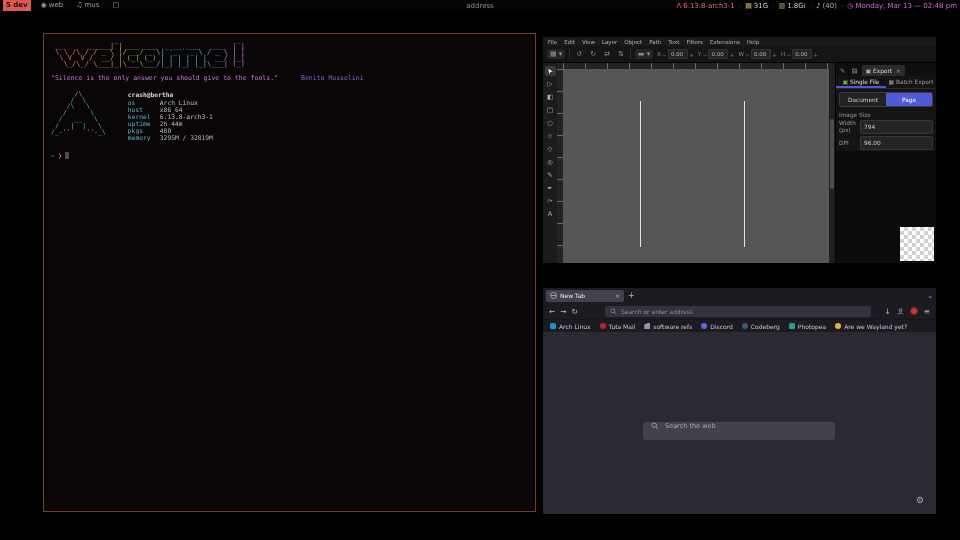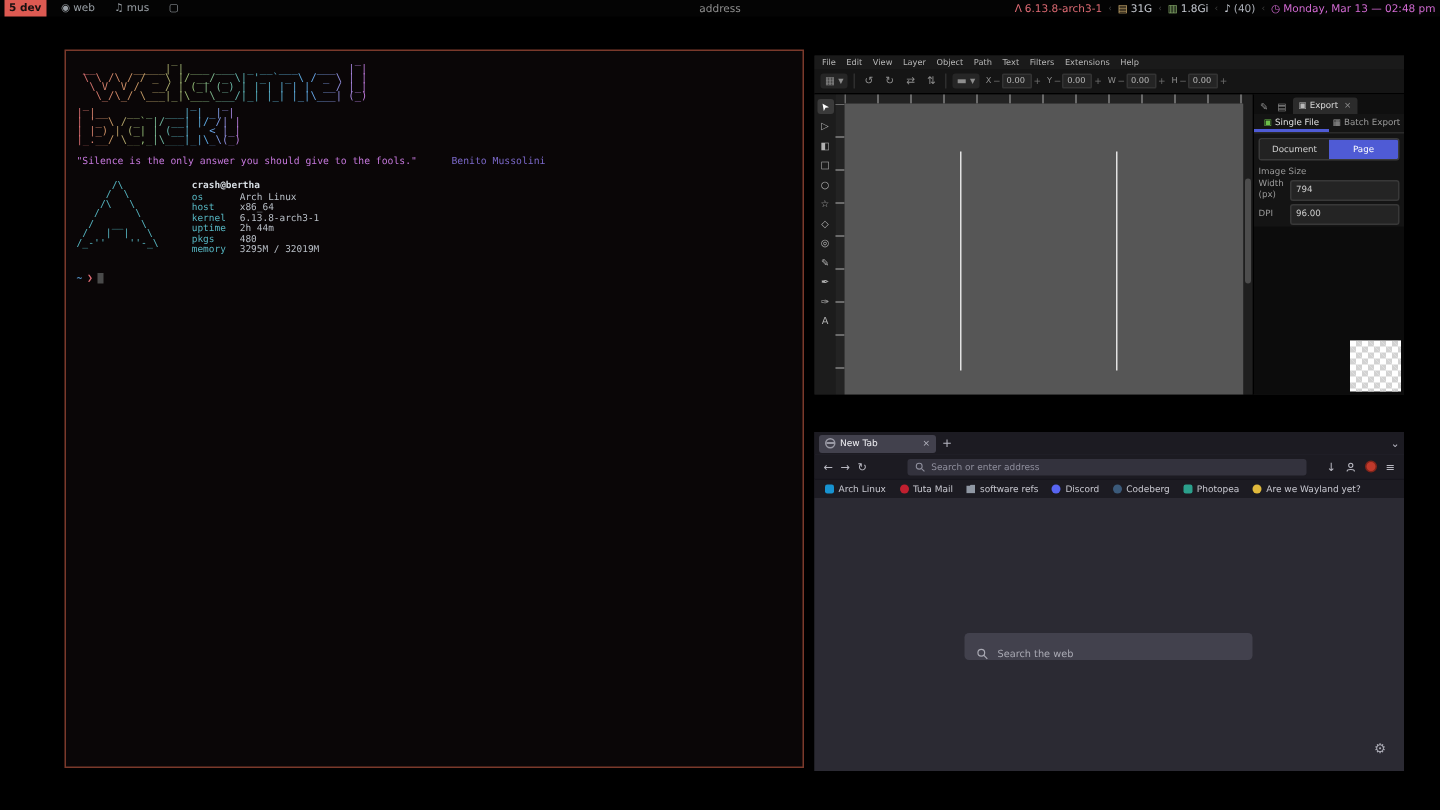--- a/index.html
+++ b/index.html
@@ -109,21 +109,21 @@
   .right-icons{display:flex;align-items:center;gap:6px;}
   .ext-red{width:6px;height:6px;border-radius:50%;background:#c0392b;border:1px solid #7e241a;}
   .bookbar{height:12px;background:#1c1b22;display:flex;align-items:center;gap:9px;padding:0 7px;
            border-top:1px solid #16151c;flex:none;}
   .bm{display:flex;align-items:center;gap:3px;color:#c8c8d0;white-space:nowrap;}
   .favicon{width:6px;height:6px;border-radius:1.5px;flex:none;}
   .favicon.round{border-radius:50%;}
   .favicon.folder{clip-path:polygon(0 15%,38% 15%,48% 0,100% 0,100% 100%,0 100%);border-radius:0;}
   .content{flex:1;position:relative;background:#2b2a33;}
   .searchbox{position:absolute;left:100px;top:90px;width:192px;height:18px;background:#42414d;
-             border-radius:3px;display:flex;align-items:flex-end;gap:6px;padding:0 8px;
+             border-radius:3px;display:flex;align-items:flex-start;gap:6px;padding:0 8px;
              color:#a9a9b3;box-sizing:border-box;font-size:6.5px;}
   .gear{position:absolute;right:12px;bottom:9px;color:#a9a9b3;font-size:9px;}
   svg{display:block;}
 </style>
 </head>
 <body>
 
 <div class="topbar">
   <div class="tag active">5 dev</div>
   <div class="tag">
@@ -166,25 +166,20 @@
   </div>
 </div>
 
 <div class="term">
   <div class="artwrap">
     <pre class="art" style="background-image: linear-gradient(90deg, rgb(224, 108, 117), rgb(209, 154, 102), rgb(152, 195, 121), rgb(86, 182, 194), rgb(97, 175, 239), rgb(198, 120, 221));">               _                            _ 
  __      _____| | ___ ___  _ __ ___   ___  | |
  \ \ /\ / / _ \ |/ __/ _ \| '_ ` _ \ / _ \ | |
   \ V  V /  __/ | (_| (_) | | | | | |  __/ |_|
    \_/\_/ \___|_|\___\___/|_| |_| |_|\___| (_)</pre>
-    <pre class="art" style="background-image: linear-gradient(90deg, rgb(224, 108, 117), rgb(209, 154, 102), rgb(152, 195, 121), rgb(86, 182, 194), rgb(97, 175, 239), rgb(198, 120, 221));"> _                _    _ 
-| |__   __ _  ___| | _| |
-| '_ \ / _` |/ __| |/ /| |
-| |_) | (_| | (__|   &lt; |_|
-|_.__/ \__,_|\___|_|\_\(_)</pre>
   </div>
   <div class="quote-line"><span>"Silence is the only answer you should give to the fools."</span><span class="quote-author">Benito Mussolini</span></div>
   <div class="fetchwrap">
     <pre class="archlogo">      /\
      /  \
     /\   \
    /      \
   /   __   \
  /   |  |   \
 /_-''    ''-_\</pre>

